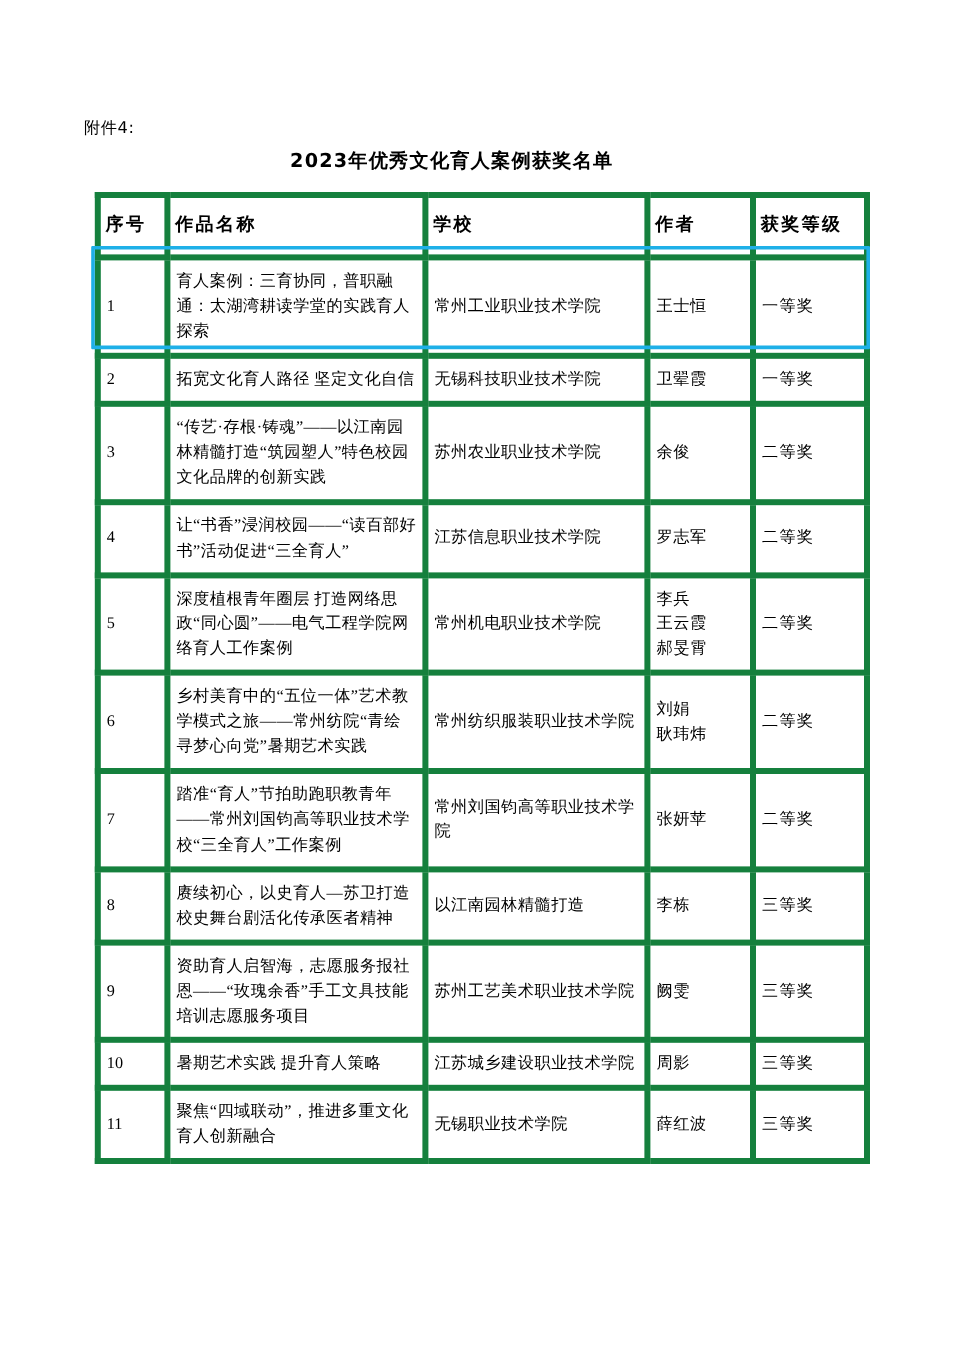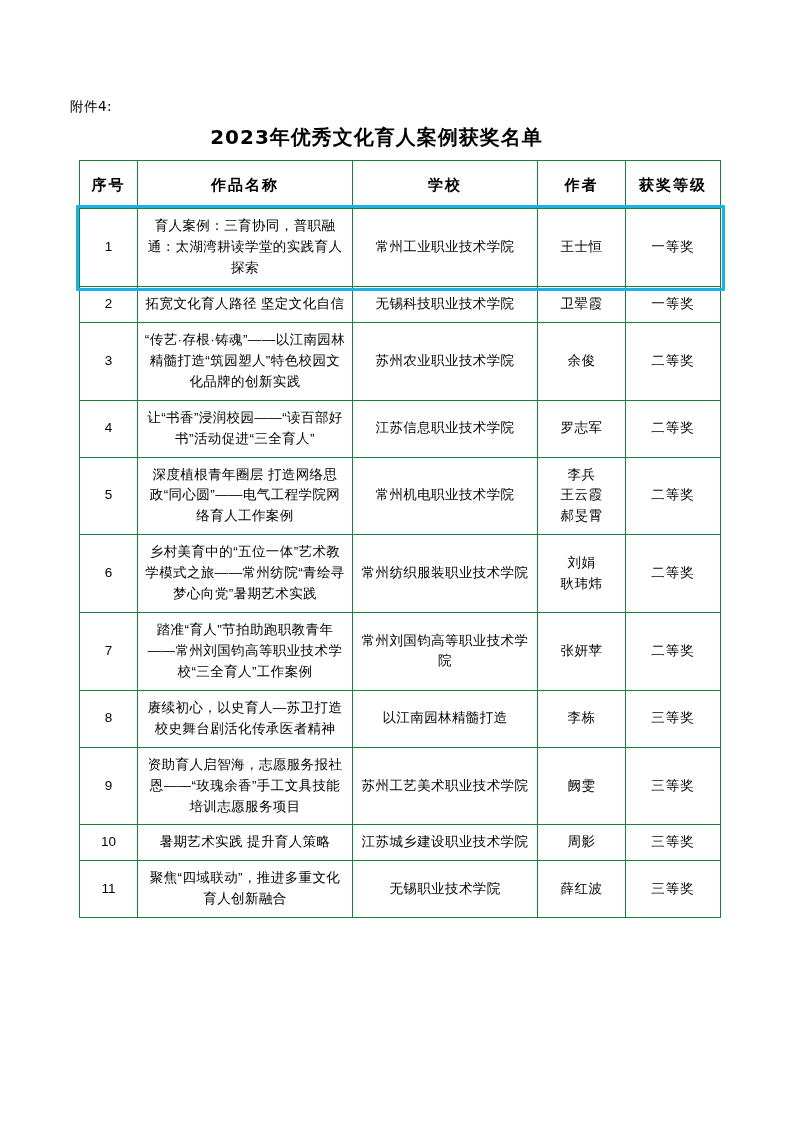--- a/index.html
+++ b/index.html
@@ -30,42 +30,42 @@
     font-family: "DejaVu Sans", "Liberation Sans", sans-serif;
     letter-spacing: 0.5px;
     color: #000;
   }
   .doc-title {
     position: absolute;
     left: 0;
     right: 13px;
     top: 124px;
     text-align: center;
-    font-size: 20px;
+    font-size: 16px;
     font-weight: bold;
     font-family: "DejaVu Sans", "Liberation Sans", sans-serif;
     letter-spacing: 1px;
   }
   .table-wrap {
     position: absolute;
     left: 79px;
     top: 160px;
     width: 641px;
   }
   table.award {
     border-collapse: collapse;
     width: 641px;
     table-layout: fixed;
   }
   table.award td, table.award th {
-    border: 1px solid #15803d;
-    text-align: center;
+    border: 5px solid #15803d;
+    text-align: left;
     vertical-align: middle;
     font-size: 13.5px;
-    font-family: Liberation Sans, sans-serif;
+    font-family: Liberation Serif, serif;
     line-height: 1.55;
     padding: 7px 5px;
   }
   table.award thead td {
     font-size: 15px;
     font-weight: bold;
     letter-spacing: 2px;
     padding: 12px 4px;
   }
   col.c-idx { width: 58px; }

